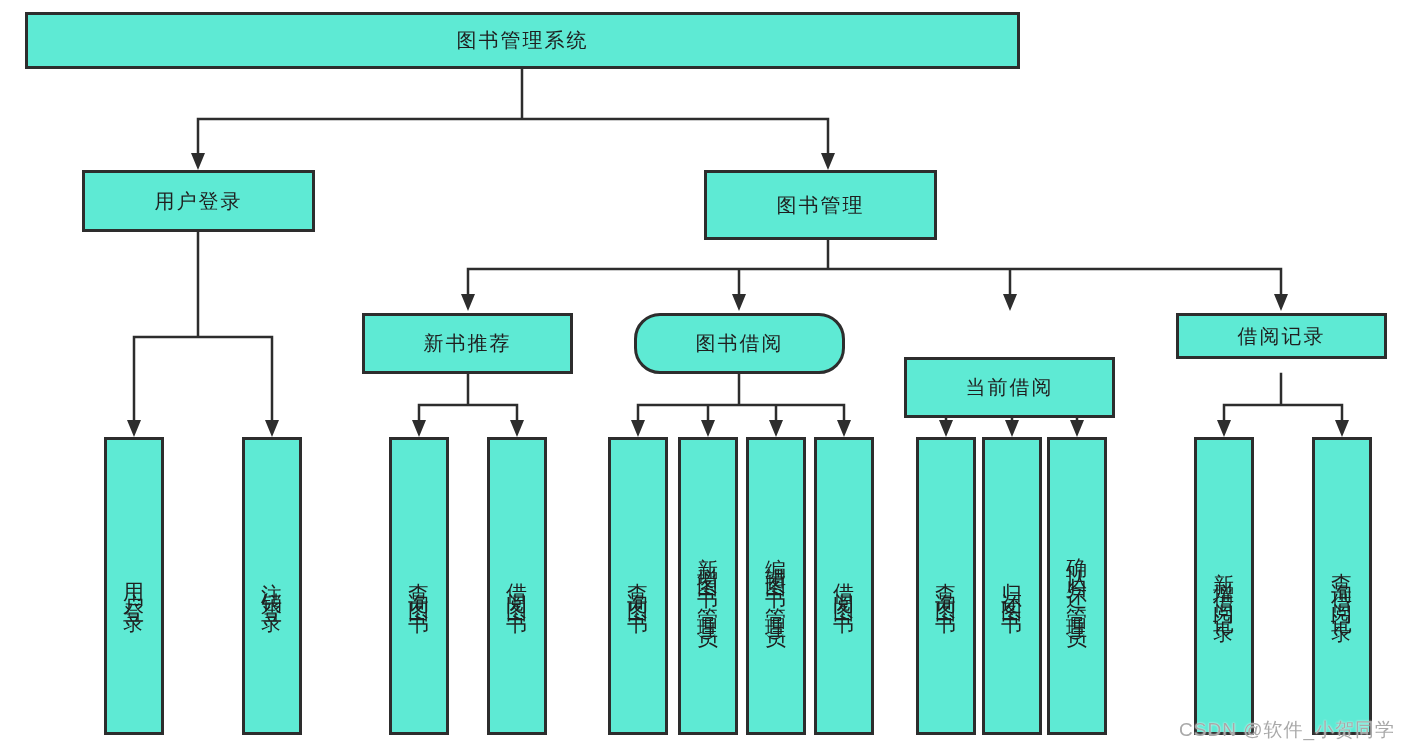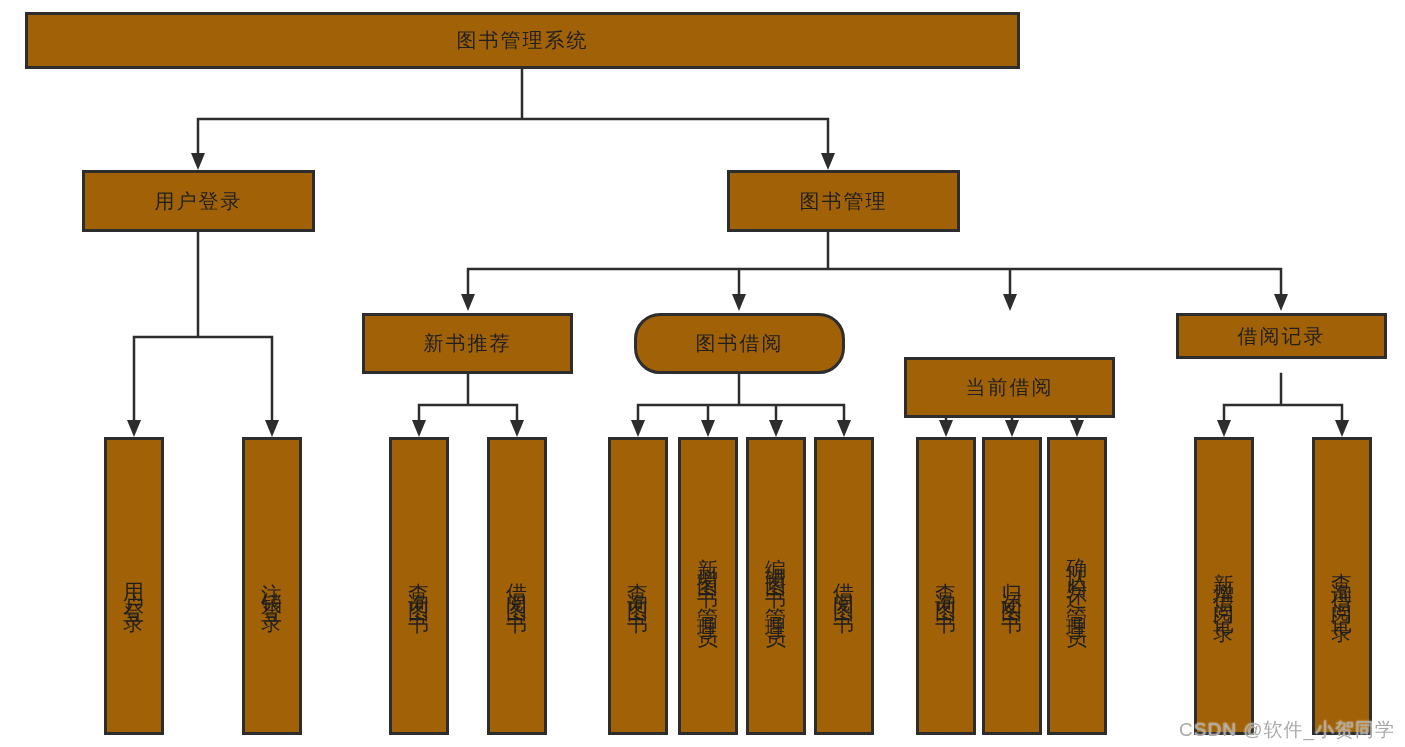--- a/index.html
+++ b/index.html
@@ -13,21 +13,21 @@
   }
   .connectors {
     position: absolute;
     left: 0; top: 0;
     width: 1405px; height: 747px;
   }
   .box {
     position: absolute;
     box-sizing: border-box;
     border: 3px solid #2d2d2d;
-    background: #a16207;
+    background: #5eead4;
     display: flex;
     align-items: center;
     justify-content: center;
     color: #1f1f1f;
   }
   .hlabel {
     font-size: 20px;
     letter-spacing: 2px;
     white-space: nowrap;
   }
@@ -73,21 +73,21 @@
              M1224 437L1217 420H1231Z M1342 437L1335 420H1349Z" fill="#2d2d2d" stroke="none"></path>
   </svg>
 
   <div class="box" style="left:25px; top:12px; width:995px; height:57px;">
     <span class="hlabel">图书管理系统</span>
   </div>
 
   <div class="box" style="left:82px; top:170px; width:233px; height:62px;">
     <span class="hlabel">用户登录</span>
   </div>
-  <div class="box" style="left:727px; top:170px; width:233px; height:62px;">
+  <div class="box" style="left:704px; top:170px; width:233px; height:70px;">
     <span class="hlabel">图书管理</span>
   </div>
 
   <div class="box" style="left:362px; top:313px; width:211px; height:61px;text-align:center;">
     <span class="hlabel">新书推荐</span>
   </div>
   <div class="box" style="left:634px; top:313px; width:211px; height:61px;border-radius:26px;">
     <span class="hlabel">图书借阅</span>
   </div>
   <div class="box" style="left:904px; top:313px; width:211px; height:61px;margin-top:44px;">

